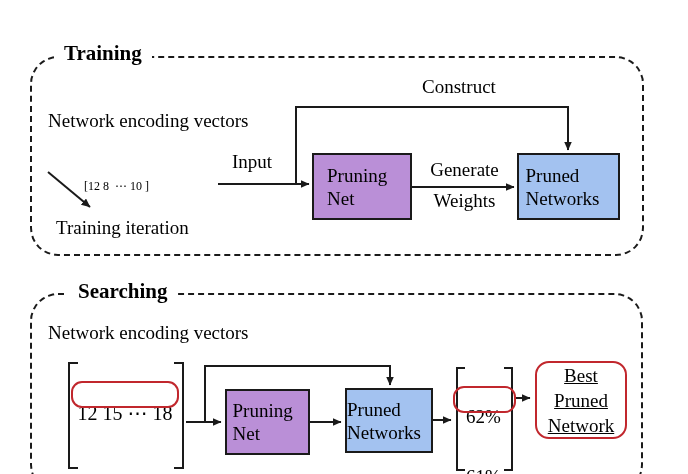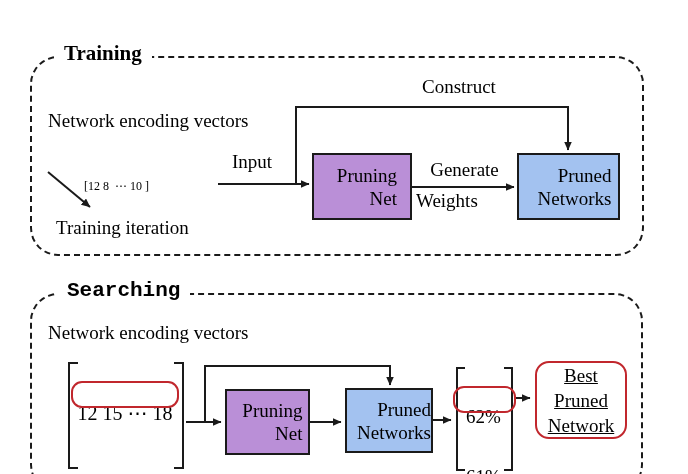--- a/index.html
+++ b/index.html
@@ -11,38 +11,38 @@
   }
   .panel { position:absolute; border:2px dashed #1a1a1a; border-radius:28px; background:transparent; }
   #panel-training  { left:30px; top:18px;  width:610px; height:196px; }
   #panel-searching { left:30px; top:255px; width:609px; height:196px; }
 
   .panel-title {
     position:absolute; background:#ffffff; font-weight:bold; font-size:21px;
     line-height:24px; padding:0 10px; white-space:pre;
   }
   #title-training  { left:54px; top:3px; }
-  #title-searching { left:57px; top:241px;font-family:Liberation Mono, monospace; }
+  #title-searching { left:68px; top:241px; }
 
   .label { position:absolute; font-size:19px; line-height:22px; white-space:pre; }
   #t-encoding  { left:48px;  top:72px; }
   #t-vec1      { left:69px;  top:114px; font-size:20px; }
   #t-vec2      { left:84px;  top:137px; font-size:12px; }
   #t-iteration { left:56px;  top:179px; }
   #t-input     { left:232px; top:113px; }
   #t-construct { left:422px; top:38px; }
   #t-generate  { left:416px; top:121px; width:97px; text-align:center; }
-  #t-weights   { left:416px; top:152px; width:97px; }
+  #t-weights   { left:416px; top:152px; width:97px; text-align:center; }
   #s-encoding  { left:48px;  top:284px; }
   #s-accuracy  { left:325px; top:282px; }
 
   .box {
     position:absolute; border:2px solid #1a1a1a;
     display:flex; align-items:center; justify-content:center;
-    text-align:right; font-size:19px; line-height:23px;
+    text-align:left; font-size:19px; line-height:23px;
   }
   #box-t-pruning { left:312px; top:115px; width:96px; height:63px; }
   #box-t-pruned  { left:517px; top:115px; width:99px; height:63px; }
   #box-s-pruning { left:225px; top:351px; width:81px; height:62px; }
   #box-s-pruned  { left:345px; top:350px; width:84px; height:61px; }
   #box-t-pruning .wrap, #box-s-pruning .wrap { width:70px; }
   #box-t-pruned .wrap,  #box-s-pruned .wrap  { width:86px; }
 
   #box-best {
     position:absolute; left:535px; top:323px; width:88px; height:74px;

